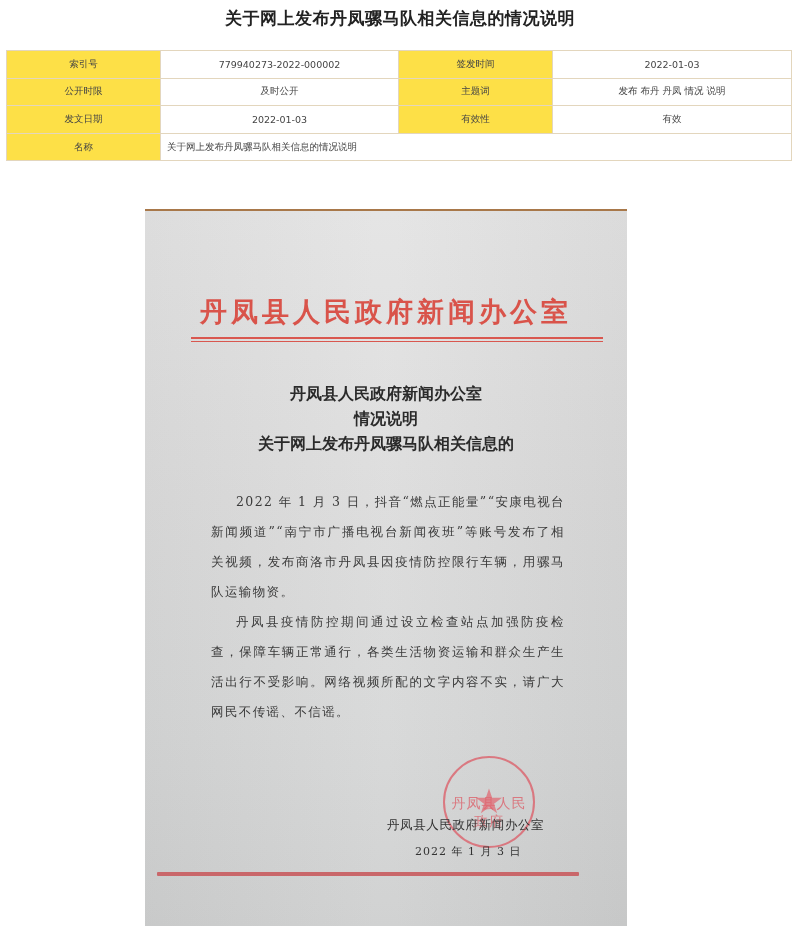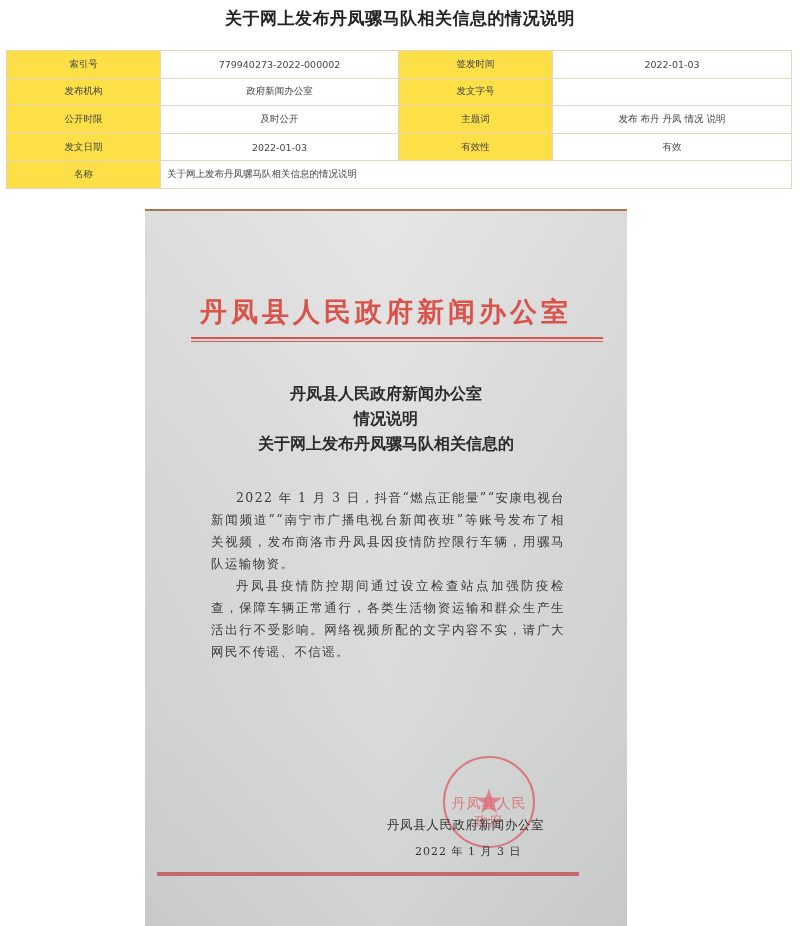--- a/index.html
+++ b/index.html
@@ -47,21 +47,21 @@
       border-top: 2px solid #d9574f; border-bottom: 1px solid #d9574f;
     }
     .doc-title {
       position: absolute; left: 0; top: 170px; width: 100%; text-align: center;
       font-family: "DejaVu Serif", "Liberation Serif", serif;
       font-size: 16px; font-weight: bold; color: #2a2a2a; line-height: 25px;
     }
     .doc-body {
       position: absolute; left: 66px; top: 276px; width: 354px;
       font-family: "DejaVu Serif", "Liberation Serif", serif;
-      font-size: 12.5px; color: #3a3a3a; line-height: 22px;
+      font-size: 12.5px; color: #3a3a3a; line-height: 30px;
       text-align: justify; letter-spacing: 1.4px;
     }
     .doc-body p { text-indent: 2em; }
     .stamp {
       position: absolute; left: 298px; top: 545px; width: 92px; height: 92px;
       border: 2.5px solid rgba(220,90,100,0.75); border-radius: 50%;
     }
     .stamp-inner {
       position: absolute; left: 0; top: 0; width: 100%; height: 100%;
       text-align: center; color: rgba(220,90,100,0.75);
@@ -104,26 +104,20 @@
       <col style="width:239px">
   </colgroup>
   <tbody>
     <tr>
       <td class="label">索引号</td>
       <td class="value">779940273-2022-000002</td>
       <td class="label">签发时间</td>
       <td class="value">2022-01-03</td>
     </tr>
     <tr>
-      <td class="label">发布机构</td>
-      <td class="value">政府新闻办公室</td>
-      <td class="label">发文字号</td>
-      <td class="value"></td>
-    </tr>
-    <tr>
       <td class="label">公开时限</td>
       <td class="value">及时公开</td>
       <td class="label">主题词</td>
       <td class="value">发布 布丹 丹凤 情况 说明</td>
     </tr>
     <tr>
       <td class="label">发文日期</td>
       <td class="value">2022-01-03</td>
       <td class="label">有效性</td>
       <td class="value">有效</td>

